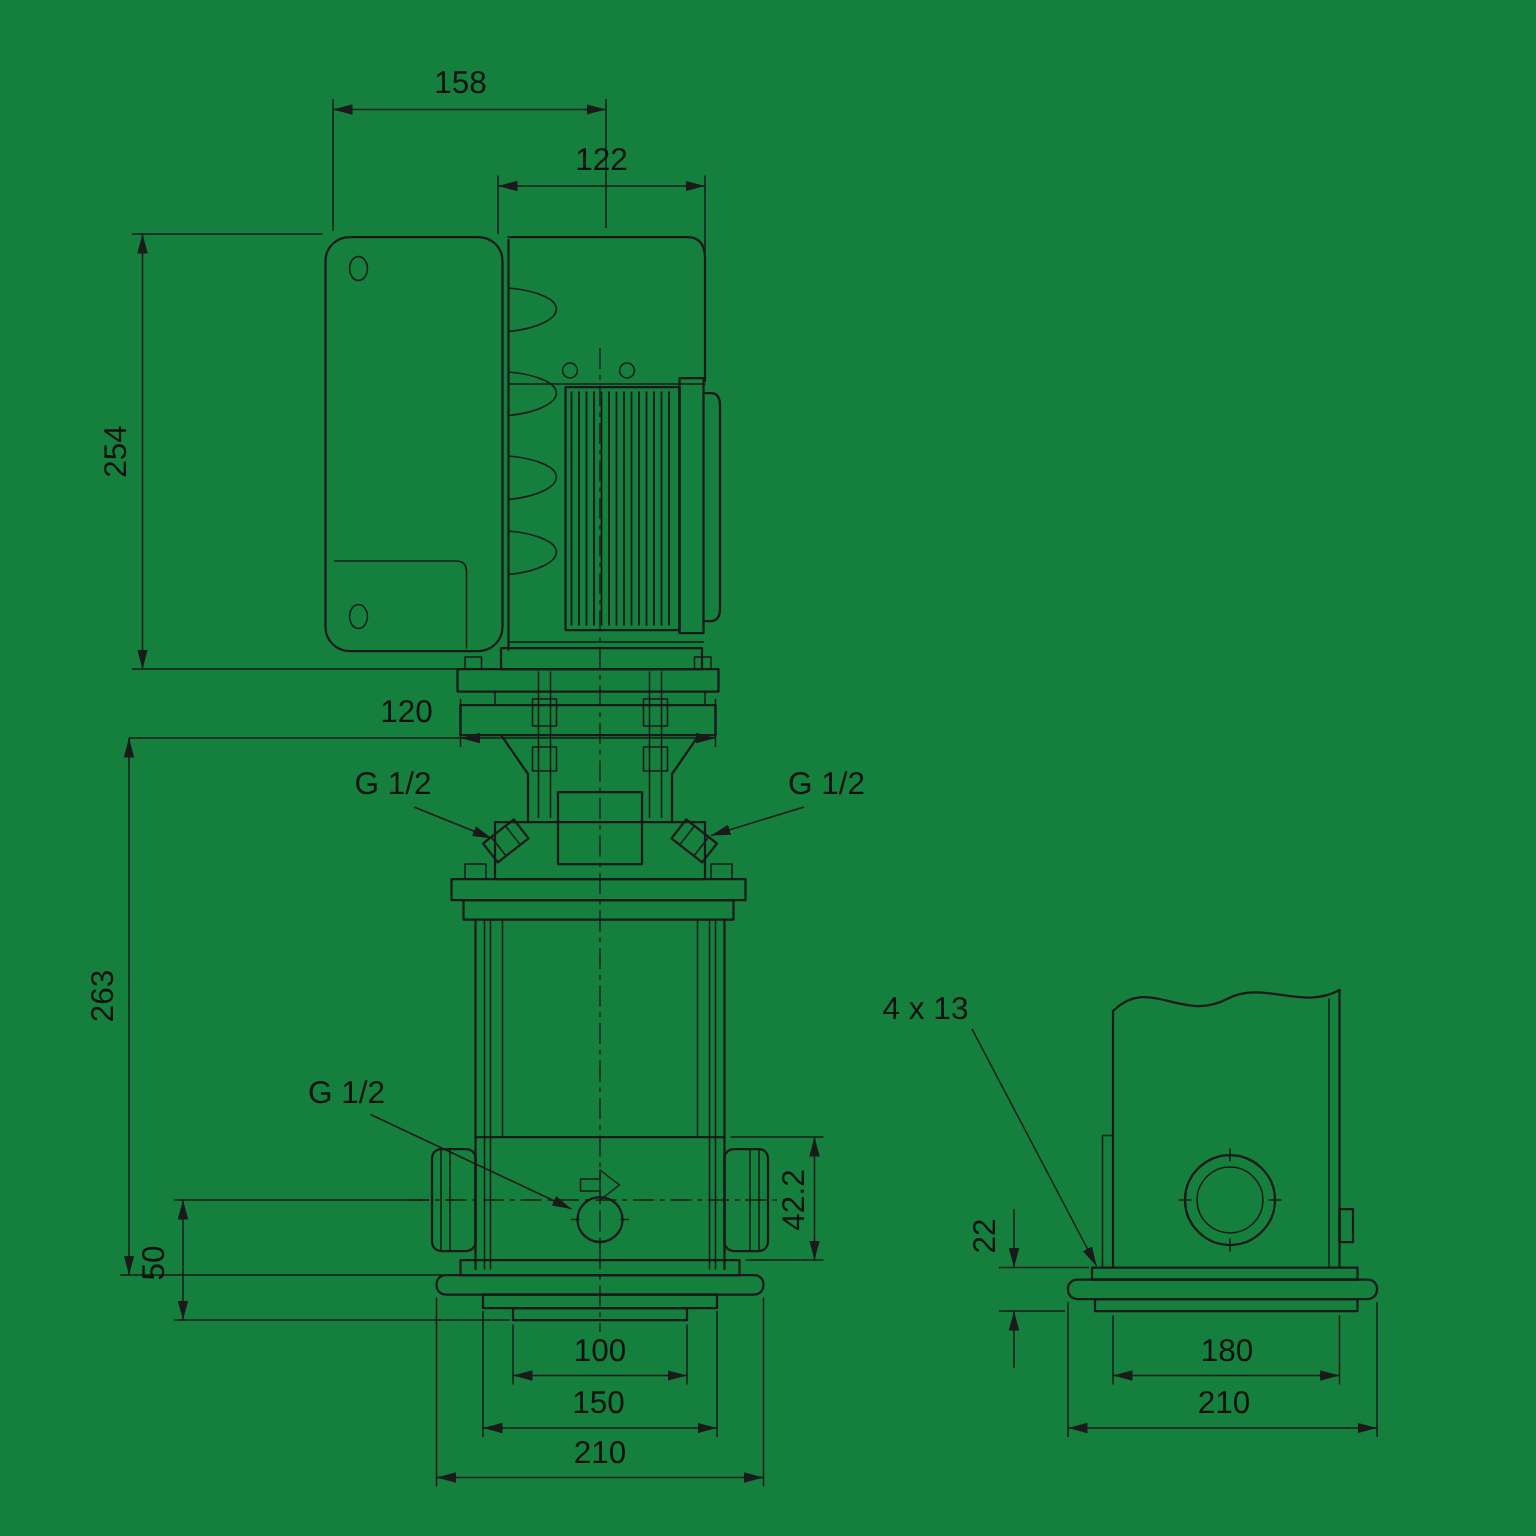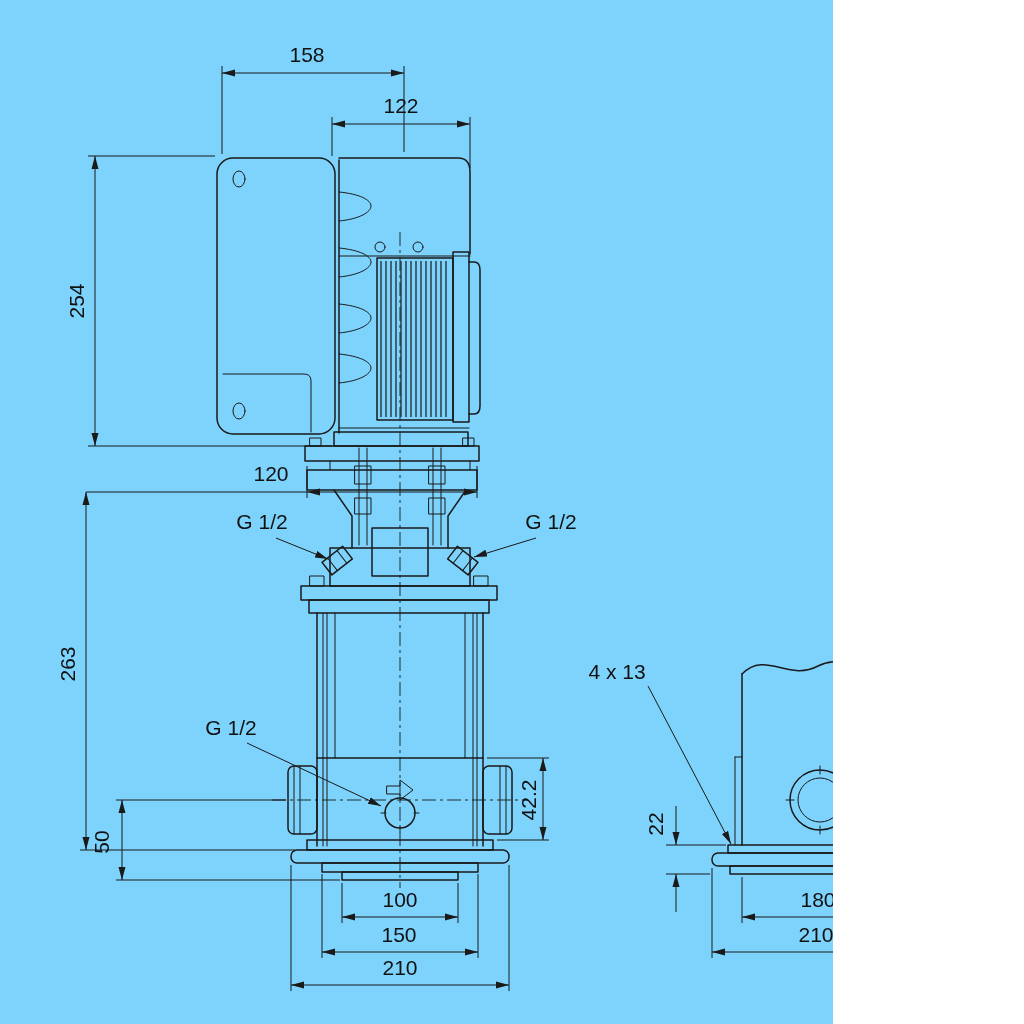--- a/index.html
+++ b/index.html
@@ -1,16 +1,16 @@
 <!DOCTYPE html>
 <html><head>
 <meta charset="utf-8">
 <style>
   html,body{margin:0;padding:0;background:#ffffff;}
-  .stage{position:relative;width:833px;height:1024px;background:#7dd3fc;overflow:hidden;}
+  .stage{position:relative;width:1024px;height:1024px;background:#15803d;overflow:hidden;}
   svg text{font-family:"Liberation Sans","DejaVu Sans",sans-serif;font-size:21px;fill:#111;}
   .ol{fill:none;stroke:#1a1a1a;stroke-width:1.5;stroke-linejoin:round;stroke-linecap:round;}
   .tl{fill:none;stroke:#1a1a1a;stroke-width:1;stroke-linejoin:round;stroke-linecap:round;}
   .hatch{fill:none;stroke:#1a1a1a;stroke-width:1.2;}
   .dl{fill:none;stroke:#1a1a1a;stroke-width:1;}
   .cl{fill:none;stroke:#1a1a1a;stroke-width:0.9;stroke-dasharray:14 4 3 4;}
   .anchor-mid{text-anchor:middle;}
 </style>
 </head>
 <body>

